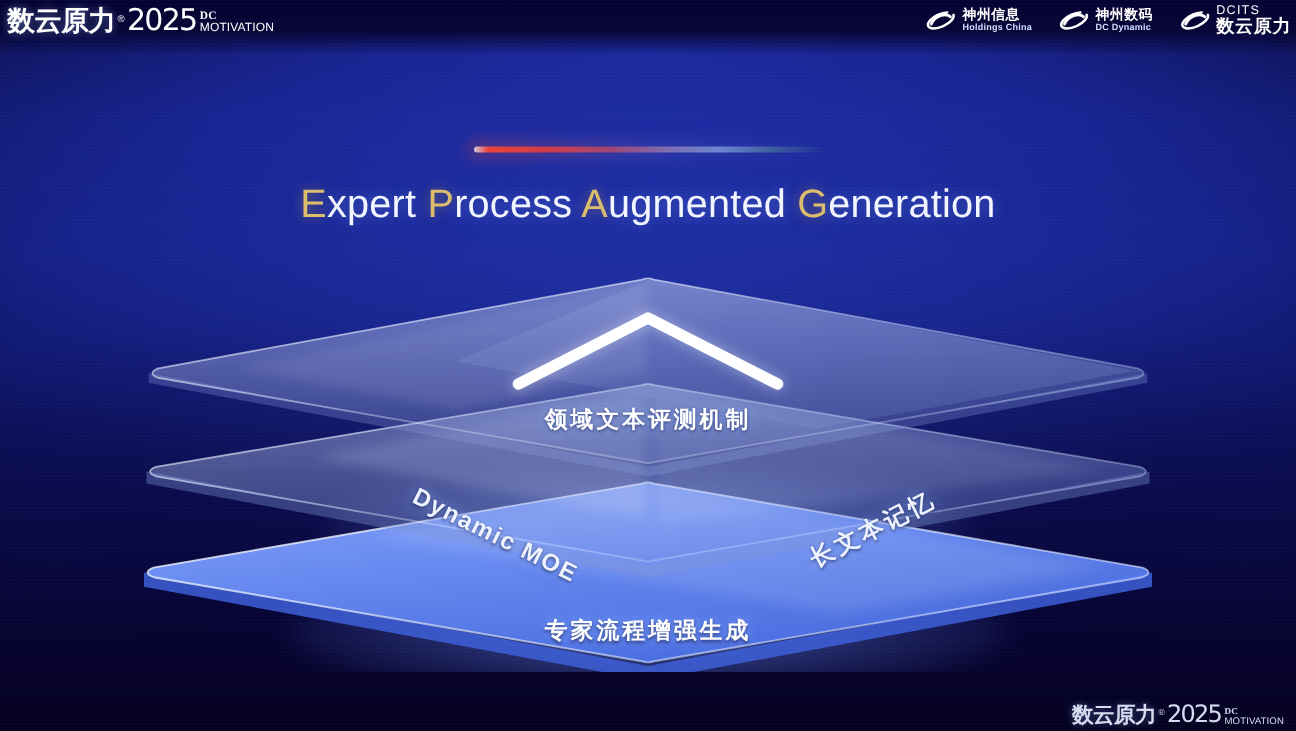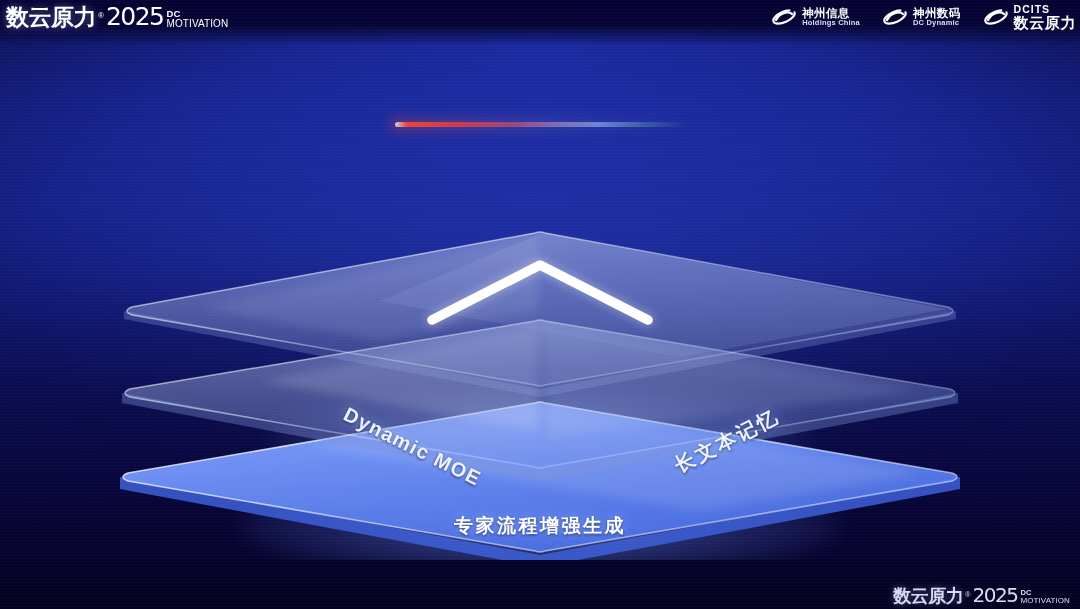--- a/index.html
+++ b/index.html
@@ -51,41 +51,41 @@
   }
   .logo-reg{ font-size:8px; vertical-align:super; position:relative; top:-9px; }
   .logo-year{
     font-size:25px; font-weight:400; letter-spacing:-1.5px; line-height:1;
     font-family:"DejaVu Sans",sans-serif;
   }
   .logo-dc{
     display:flex; flex-direction:column; line-height:.92; margin-left:1px;
     position:relative; top:-1px;
   }
-  .logo-dc b{ font-size:9.5px; font-weight:700; letter-spacing:.2px; }
+  .logo-dc b{ font-size:9.5px; font-weight:700; letter-spacing:.2px;font-family:Liberation Serif, serif; }
   .logo-dc span{ font-size:10px; font-weight:400; letter-spacing:.1px; }
 
   .livetitle{
     position:absolute; left:6px; top:48px;
     font-size:22px; font-weight:700; color:#ffffff; letter-spacing:.5px;
     text-shadow:0 1px 6px rgba(0,0,0,.6), 0 0 14px rgba(120,160,255,.35);
     white-space:nowrap;
   }
 
   .brandbar{
     position:absolute; right:4px; top:4px;
     display:flex; align-items:center; gap:22px;
   }
   .brand{ display:flex; align-items:center; gap:5px; }
   .brand .swirl{ width:26px; height:22px; flex:none; }
   .brand .btxt{ display:flex; flex-direction:column; line-height:1.05; }
   .brand .bcn{ font-size:11.5px; font-weight:700; color:#ffffff; letter-spacing:.4px; white-space:nowrap;}
   .brand .ben{ font-size:7.5px; font-weight:700; color:#cfe0ff; letter-spacing:.2px; white-space:nowrap;}
   .brand.dcits .bcn{ font-size:15px; font-weight:700; letter-spacing:.6px; }
-  .brand.dcits .ben{ font-size:10.5px; font-weight:700; color:#ffffff; letter-spacing:1px;}
+  .brand.dcits .ben{ font-size:10.5px; font-weight:400; color:#ffffff; letter-spacing:1px;}
 
   
   .maintitle{
     position:absolute; left:0; top:55px; width:1080px; text-align:center;
     font-size:30px; font-weight:700; white-space:nowrap; line-height:1;
   }
   .maintitle .gold{
     color:#e3c163;
     text-shadow:0 0 12px rgba(210,170,70,.55), 0 1px 2px rgba(0,0,0,.6);
     letter-spacing:.5px;
@@ -228,20 +228,23 @@
         <span class="bcn">数云原力</span>
       </span>
     </div>
 
   </div>
 
 
   <div class="divider-glow"></div>
   <div class="divider"></div>
 
+  <div class="subtitle">
+    <span><span class="cap">E</span><span class="rest">xpert </span></span><span><span class="cap">P</span><span class="rest">rocess </span></span><span><span class="cap">A</span><span class="rest">ugmented </span></span><span><span class="cap">G</span><span class="rest">eneration</span></span>
+  </div>
 
   <div id="stack">
 
     <svg width="920" height="335" viewBox="0 0 920 335">
       <defs>
         <linearGradient id="gTop" x1="0" y1="0" x2="0.35" y2="1">
           <stop offset="0%" stop-color="#cdd7f2" stop-opacity="0.52"></stop>
           <stop offset="45%" stop-color="#a9b9e8" stop-opacity="0.40"></stop>
           <stop offset="100%" stop-color="#7f93d8" stop-opacity="0.30"></stop>
         </linearGradient>
@@ -316,20 +319,21 @@
         <path d="M 462 8 L 866 84 L 600 132 L 300 76 Z" fill="url(#gTopR)" opacity="0.55"></path>
         <path d="M 458 12 L 120 82 L 300 116 L 458 86 Z" fill="#ffffff" opacity="0.09" filter="url(#soft2)"></path>
       </g>
 
       <g>
         <path d="M 352 95 L 460 40 L 568 95" fill="none" stroke="#ffffff" stroke-width="13" stroke-linecap="round" stroke-linejoin="round" opacity="0.28" filter="url(#soft2)"></path>
         <path d="M 352 95 L 460 40 L 568 95" fill="none" stroke="#ffffff" stroke-width="9.5" stroke-linecap="round" stroke-linejoin="round"></path>
       </g>
     </svg>
 
+    <div class="plate-lbl lbl-top">领域文本评测机制</div>
     <div class="plate-lbl lbl-moe">Dynamic MOE</div>
     <div class="plate-lbl lbl-mem">长文本记忆</div>
     <div class="plate-lbl lbl-bottom">专家流程增强生成</div>
   </div>
 
   <div class="footer-logo">
     <span class="logo-cn">数云原力</span>
     <span class="logo-reg">®</span>
     <span class="logo-year">2025</span>
     <span class="logo-dc">

